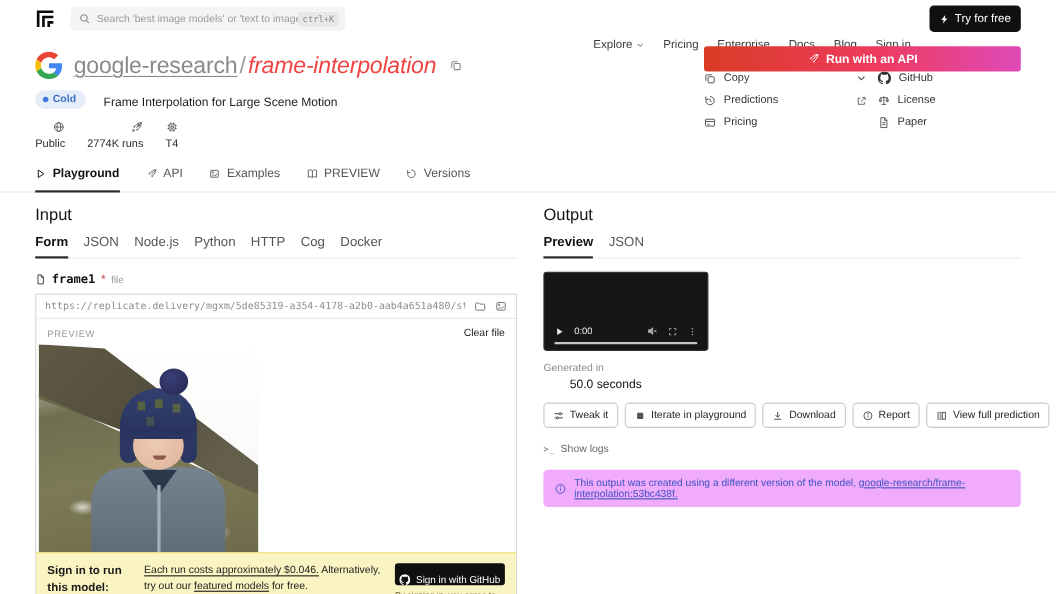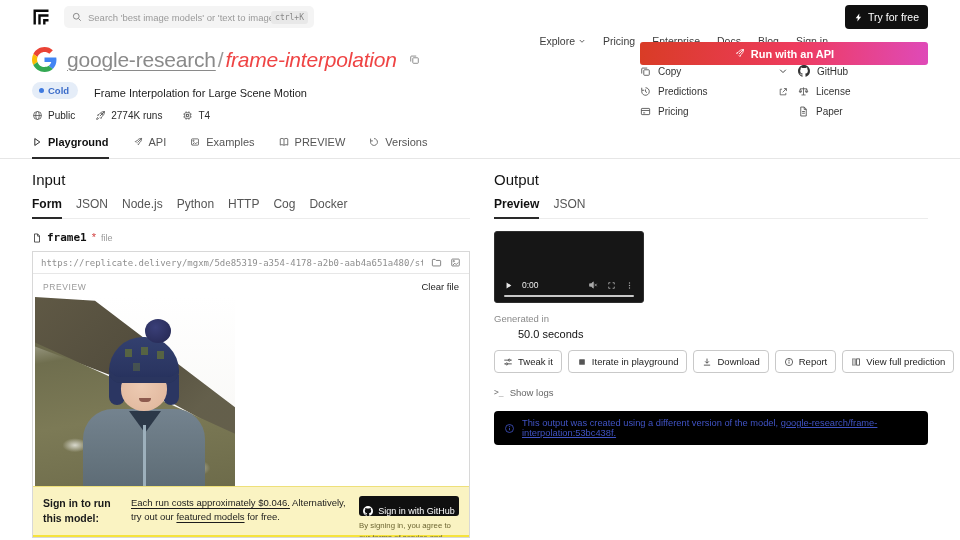--- a/index.html
+++ b/index.html
@@ -29,21 +29,21 @@
   .owner { color:#8a8a8a; text-decoration:underline; text-underline-offset:3px; text-decoration-thickness:1px; }
   .slash { color:#9a9a9a; margin:0 2px; }
   .mname { color:#ef4444;font-style:italic; }
   .copy-sm { color:#8a8a8a; margin-left:2px; }
   .badge-row { display:flex; align-items:flex-end; margin-top:10px; }
   .cold { background:#e5edf8; color:#3b6cc9; font-size:9.5px; font-weight:bold; border-radius:9px;
     padding:3px 9px 3px 7px; display:flex; align-items:center; gap:4px; }
   .cold i { width:5px; height:5px; border-radius:50%; background:#3f7ae0; }
   .tagline { font-size:11px; color:#1d1d1d; margin-left:16px; }
   .meta-row { display:flex; align-items:center; gap:20px; margin-top:11px; font-size:10px; color:#2a2a2a; }
-  .meta { display:flex; align-items:flex-end; gap:5px; }
+  .meta { display:flex; align-items:flex-end; gap:5px;flex-direction:column; }
   .meta .ic { color:#555; }
   .hw { text-underline-offset:2px; }
 
   
   .actions { position:absolute; right:32px; top:8px; width:288px; }
   .run-btn { width:100%; height:23px; border:none; border-radius:3px; color:#fff; font-size:11px;
     font-weight:bold; display:flex; align-items:center; justify-content:center; gap:6px; font-family:inherit;
     background:linear-gradient(90deg,#d93c26 0%, #ee3b5f 55%, #df4ab8 100%); }
   .links-grid { display:grid; grid-template-columns:148px 1fr; column-gap:10px; row-gap:9px; }
   .alink { display:flex; align-items:center; gap:7px; font-size:10px; color:#333; cursor:pointer; }
@@ -137,21 +137,21 @@
   .track { position:absolute; left:9px; right:9px; bottom:5px; height:2px; background:#e8e8e8;
     border-radius:2px; opacity:.85; }
   .gen-label { margin-top:10px; font-size:9.5px; color:#8a8a8a; }
   .gen-value { margin-top:4px; font-size:11px; color:#111;margin-left:24px; }
   .out-btns { margin-top:10px; display:flex; gap:6px; }
   .obtn { background:#fff; border:1px solid #c9c9c9; border-radius:4px; padding:0 8px; height:23px;
     font-size:9.5px; color:#1e1e1e; display:flex; align-items:center; gap:5px; font-family:inherit; white-space:nowrap; }
   .obtn .ic { color:#555; }
   .show-logs { margin-top:14px; display:flex; align-items:center; gap:6px; font-size:9.5px; color:#666; cursor:pointer; }
   .logs-glyph { font-family:"DejaVu Sans Mono", monospace; font-size:8px; color:#777; }
-  .note { margin-top:13px; background:#000000; border-radius:4px; padding:7px 10px; display:flex;
+  .note { margin-top:13px; background:#f0abfc; border-radius:4px; padding:7px 10px; display:flex;
     align-items:center; gap:7px; font-size:9.3px; color:#4053c4; }
   .note a { color:#4053c4; text-decoration:underline; cursor:pointer; }
 </style>
 </head>
 <body>
 
 <div class="topbar">
   <span class="ic logo">
     <svg viewBox="0 0 24 24" width="18" height="18" fill="#0a0a0a">
       <path d="M2 2h20v3.2H5.2V22H2z"></path>

